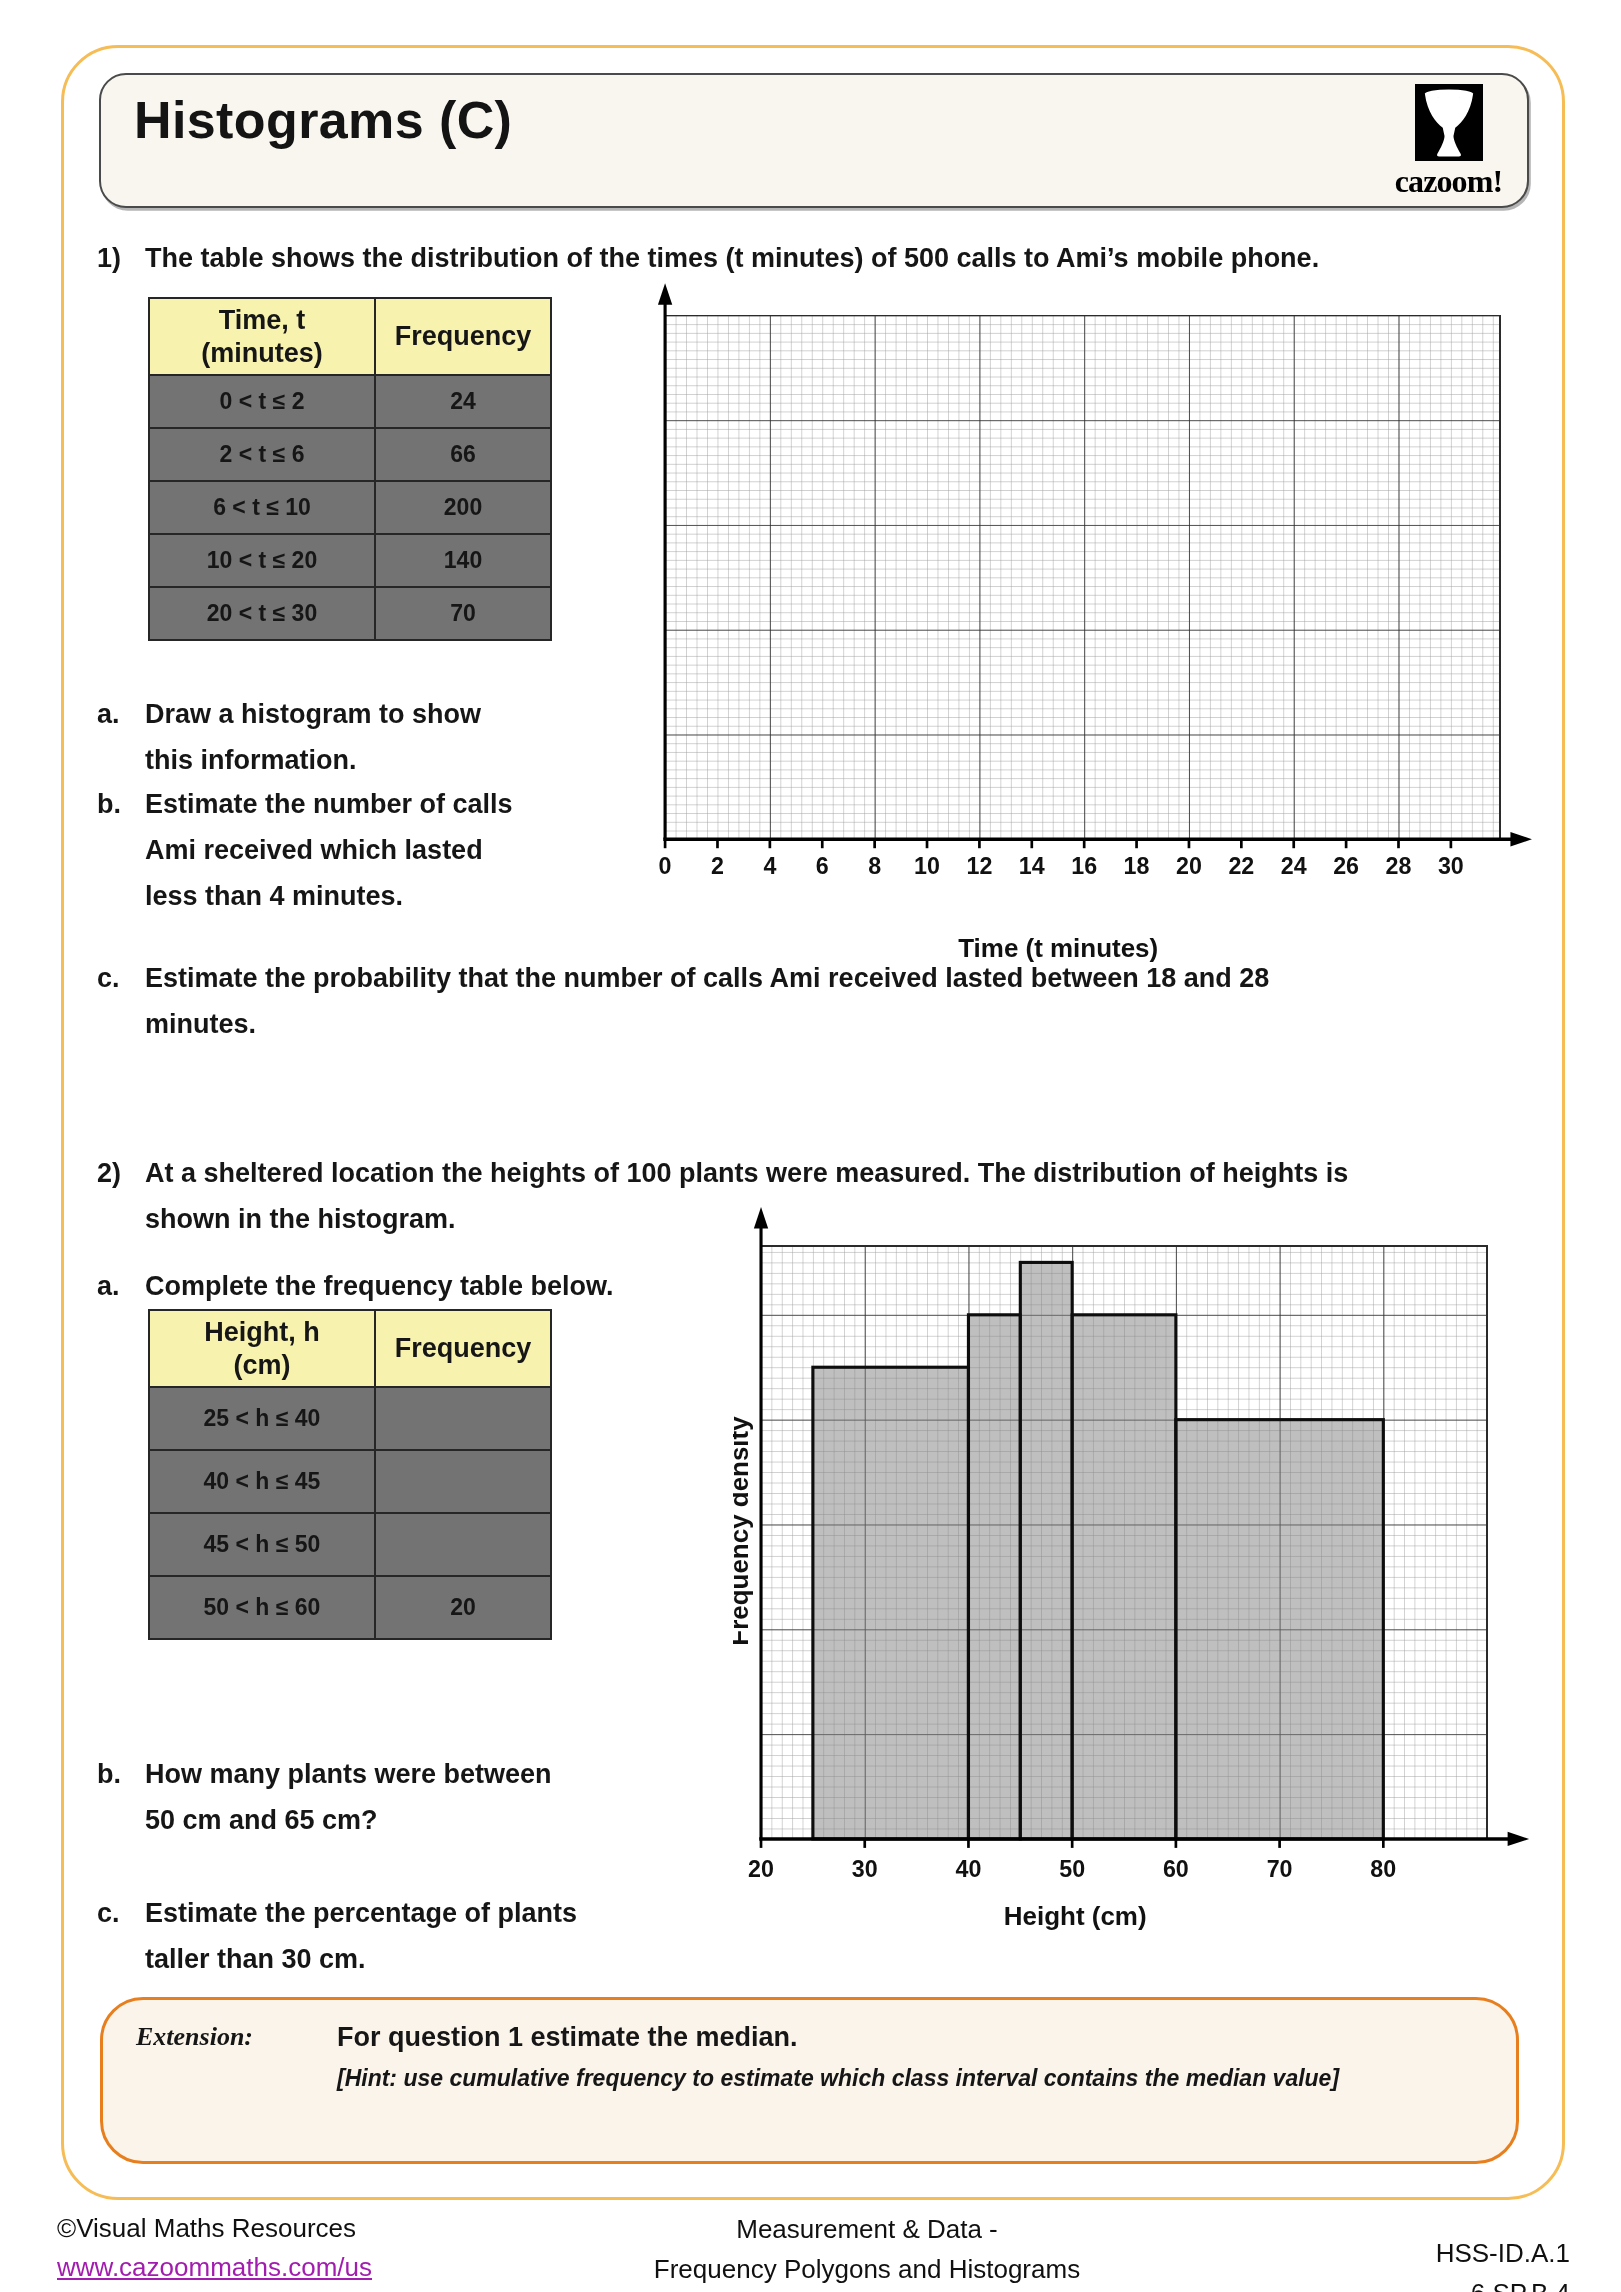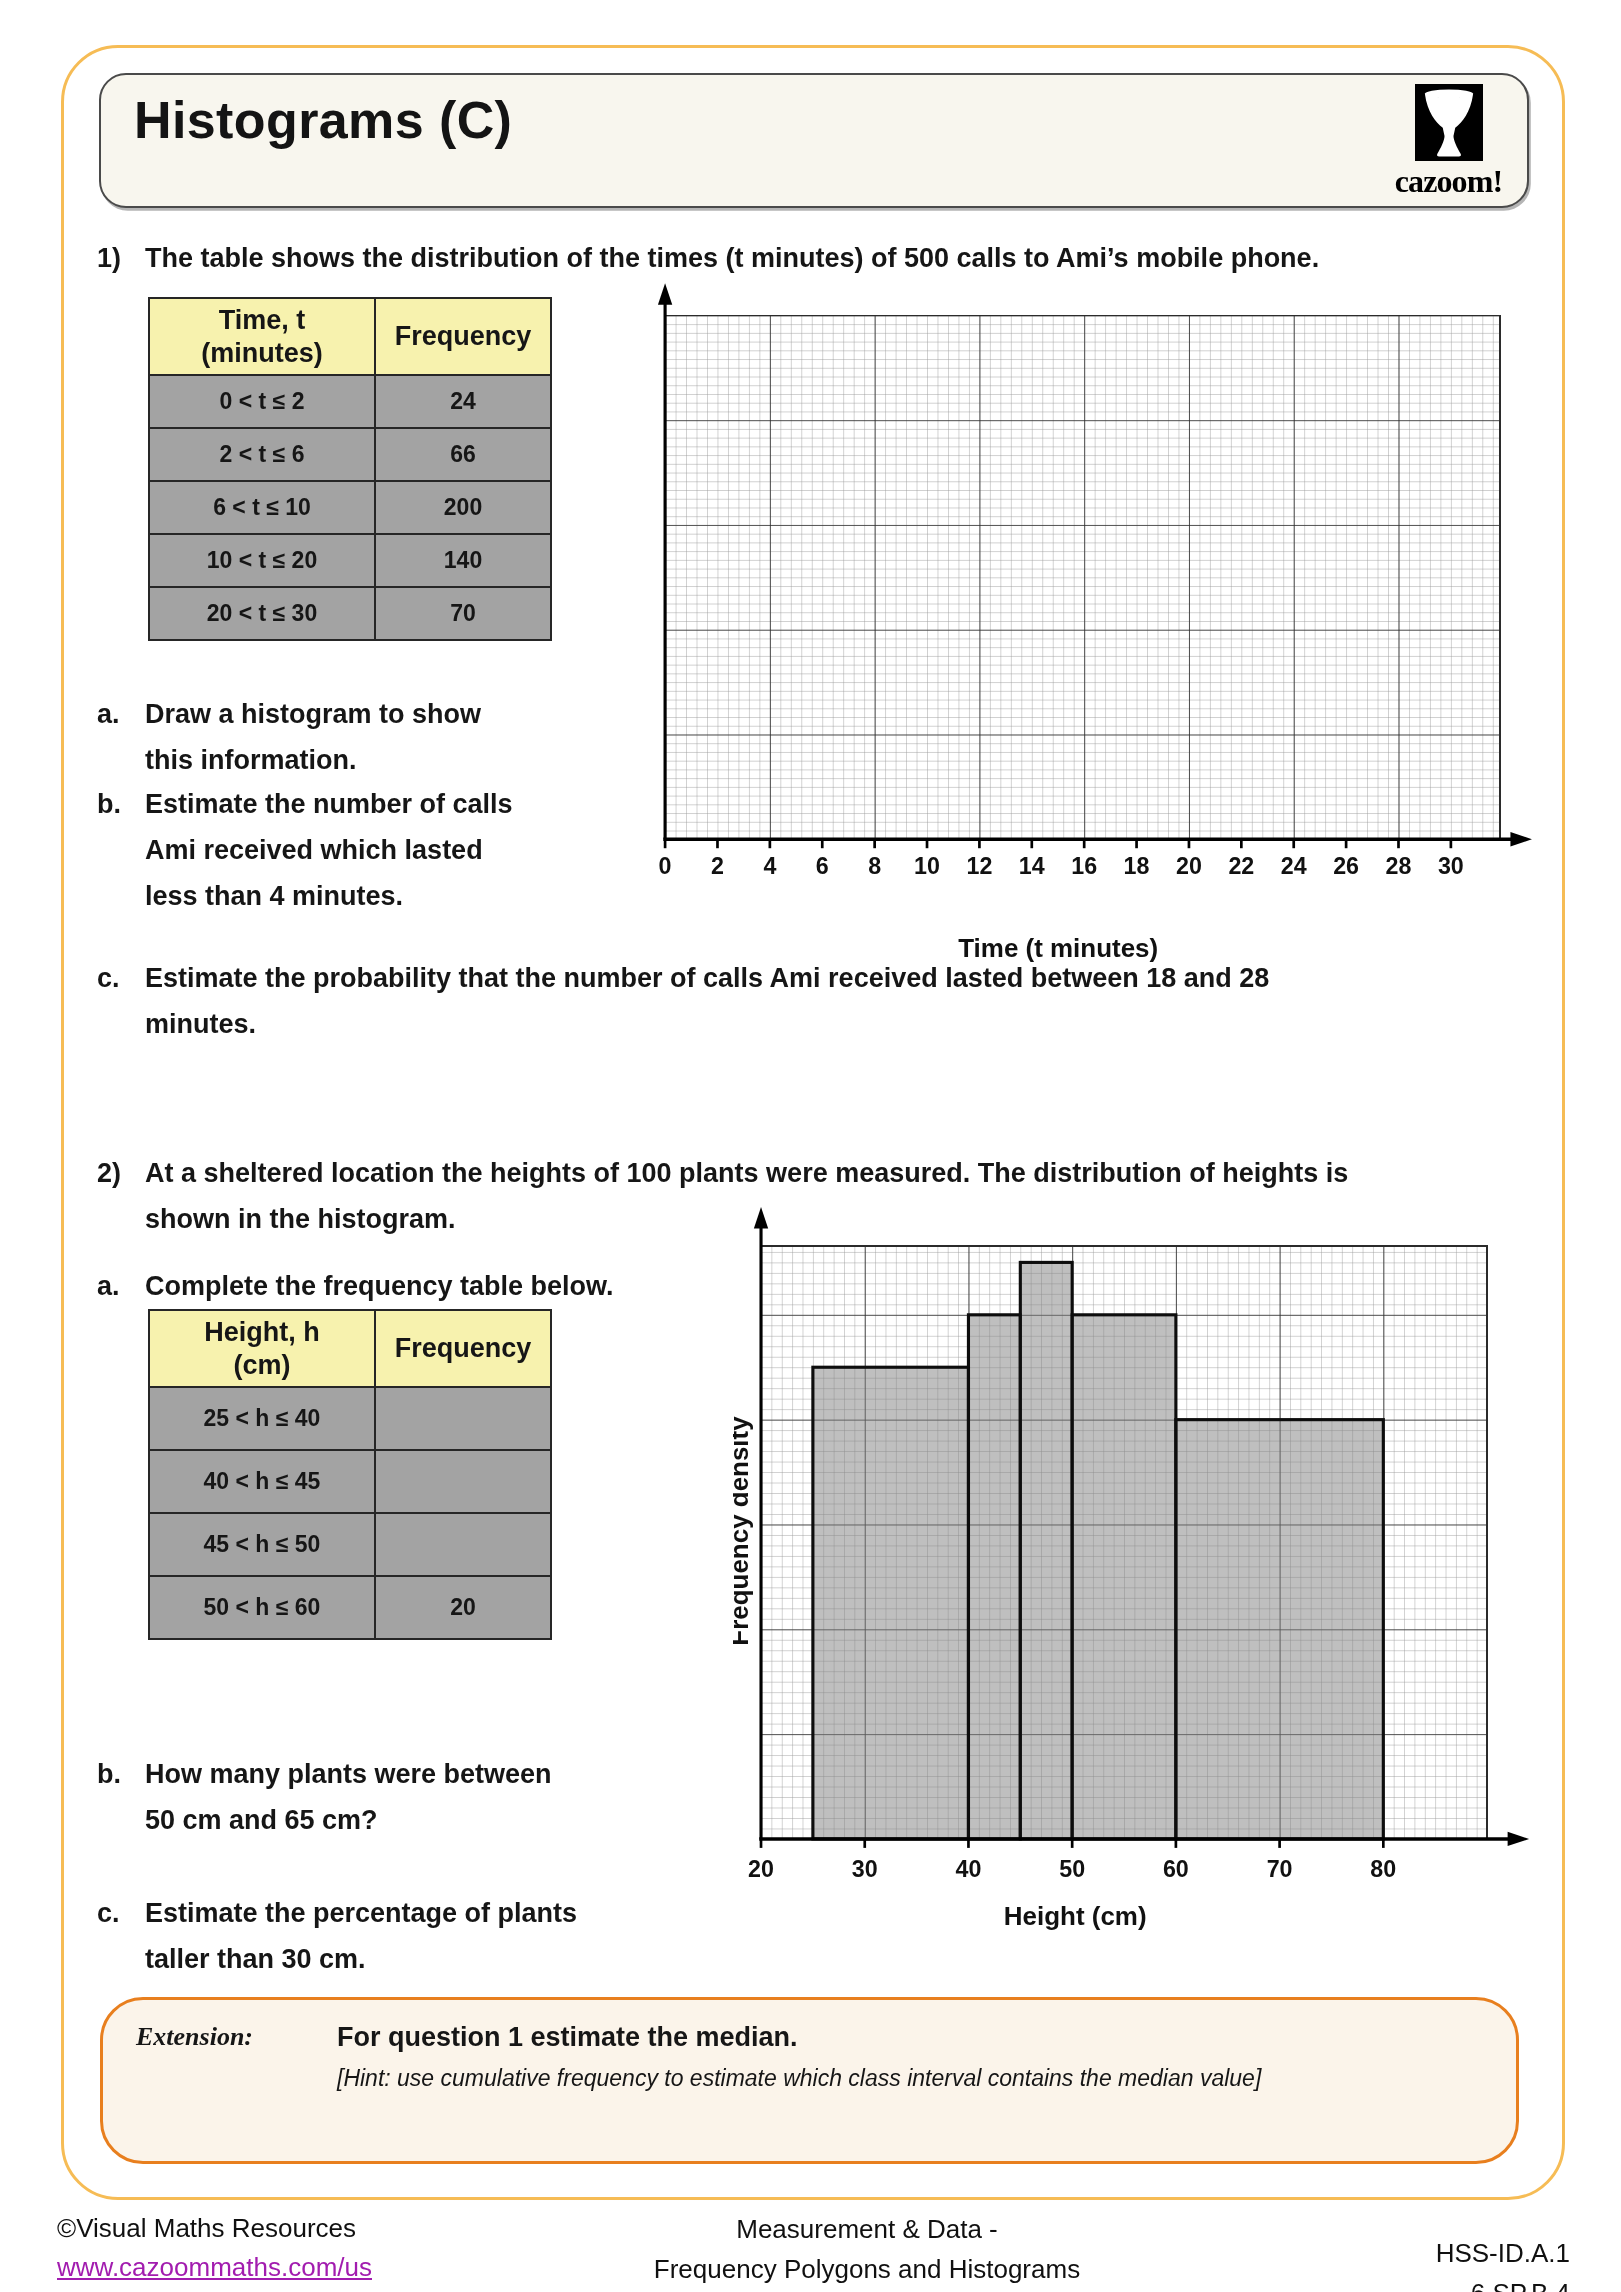--- a/index.html
+++ b/index.html
@@ -24,42 +24,42 @@
   }
   
   #logo{left:1377px;top:84px;width:143px;text-align:center;}
   #logo .sq{width:68px;height:77px;background:#000;margin:0 auto;}
   #logo .brand{font-family:"Liberation Serif", serif;font-weight:700;font-size:32px;color:#000;margin-top:1.8px;letter-spacing:-0.9px;}
   
   .qline{font-size:27px;font-weight:700;line-height:46px;white-space:nowrap;}
   .part{display:flex;}
   .plabel{width:48px;flex:0 0 48px;}
   
-  table.wtable{border-collapse:collapse;position:absolute;background:#a3a3a3;border:2.7px solid #262626;}
+  table.wtable{border-collapse:collapse;position:absolute;background:#737373;border:2.7px solid #262626;}
   .wtable th,.wtable td{
     border:2.2px solid #262626;text-align:center;vertical-align:middle;
     font-weight:700;font-size:23px;color:#161616;padding:0;
   }
   .wtable th{background:#F7F2AE;line-height:33px;font-size:27px;}
   .wtable col.c1{width:226px;} .wtable col.c2{width:176px;}
   #table-q1 td{height:51px;}
   #table-q1 th{height:75px;}
   #table-q2 td{height:61px;}
   #table-q2 th{height:75px;}
   
   svg text.tick{font:700 26px "Liberation Sans",sans-serif;fill:#111;text-anchor:middle;}
   svg text.axlabel{font:700 29px "Liberation Sans",sans-serif;fill:#111;text-anchor:middle;}
   
   #extension-box{
     left:100px;top:1997px;width:1413px;height:161px;
     border:3.6px solid #E87F1E;border-radius:43px;background:#FBF4EA;
   }
   #extension-heading{left:136px;top:2022px;font-family:"Liberation Serif",serif;font-style:italic;font-weight:700;font-size:26px;}
   #extension-text{left:337px;top:2022px;font-size:27px;font-weight:700;}
-  #extension-hint{left:337px;top:2065px;font-size:23px;font-weight:400;font-style:italic;}
+  #extension-hint{left:337px;top:2065px;font-size:23px;font-weight:700;font-style:italic;}
   
   .footer-line{font-size:26px;font-weight:400;color:#101010;white-space:nowrap;}
   #footer-left{left:57px;top:2209px;line-height:39px;}
   #footer-center{left:509px;top:2209px;width:716px;text-align:center;line-height:40px;}
   #footer-right{right:52px;top:2209px;text-align:right;line-height:40px;margin-top:24px;}
   #footer-link{color:#a21caf;text-decoration:underline;}
 </style>
 </head>
 <body>
 

